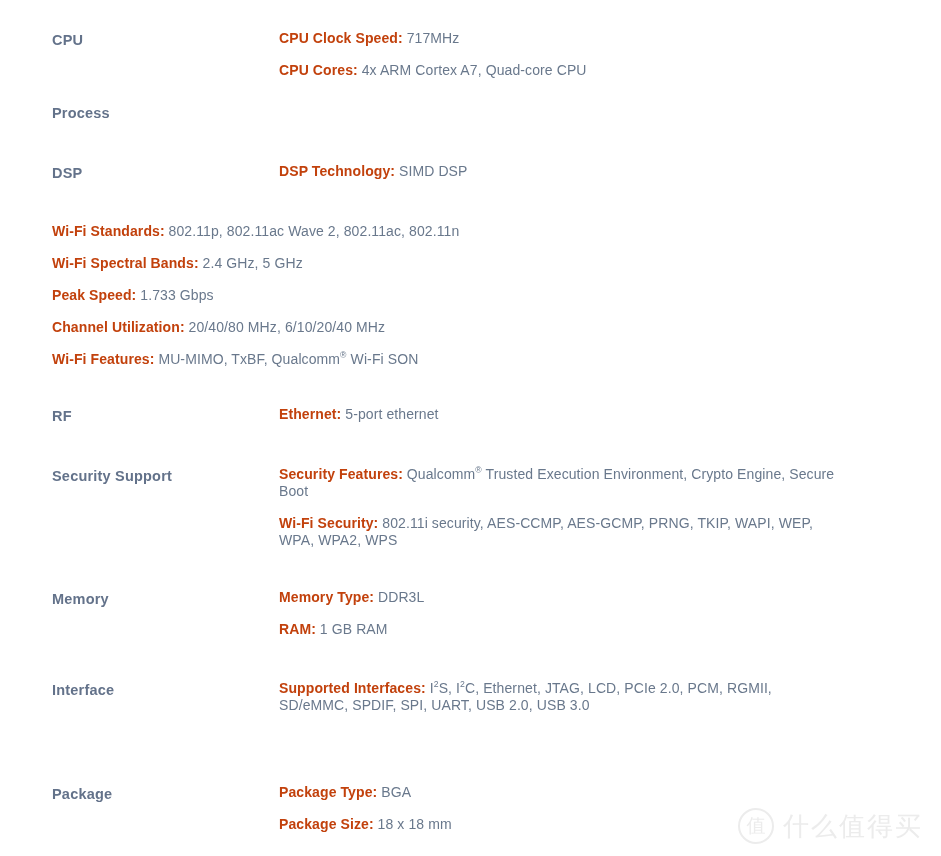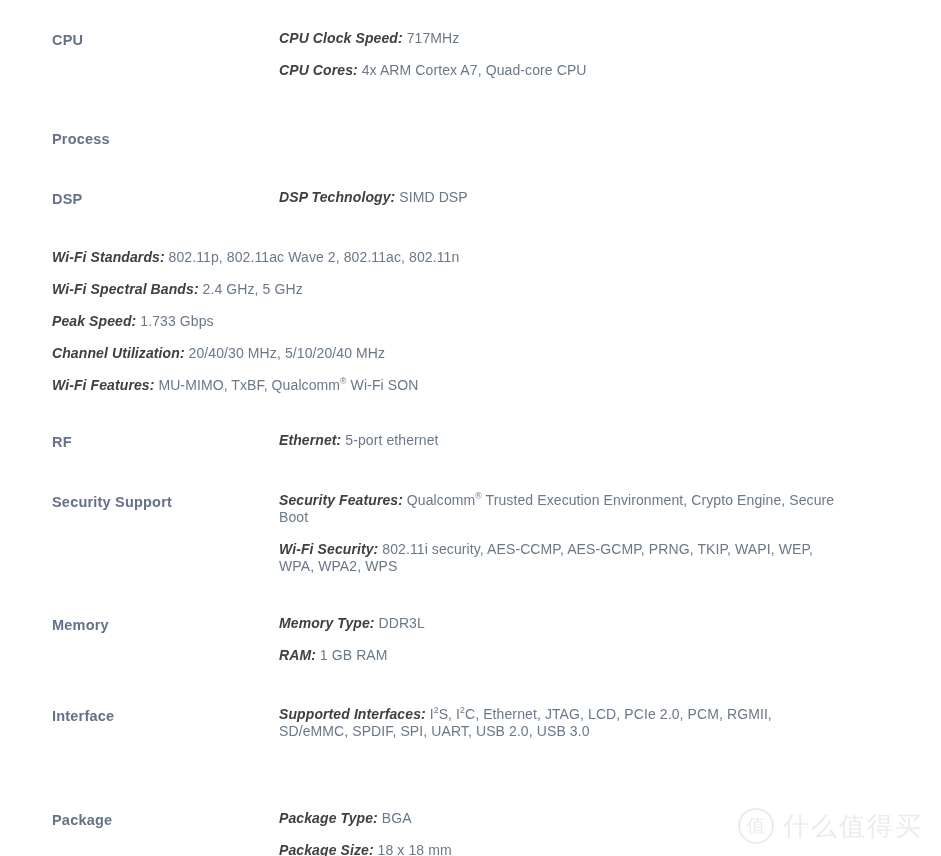--- a/index.html
+++ b/index.html
@@ -52,34 +52,33 @@
     line-height: 17px;
     color: #5c6b80;
     margin-bottom: 15px;
   }
   .spec-row:last-child {
     margin-bottom: 0;
   }
 
   .spec-key {
     font-weight: bold;
-    color: #404040;
+    color: #c2410c;
     letter-spacing: 0.1px;
-    font-style: italic;
   }
 
   .spec-val {
     font-weight: normal;
     color: #69788c;
     letter-spacing: 0.1px;
   }
 
   
   .g-cpu      { margin-top: 30px; }
-  .g-process  { margin-top: 50px; }
+  .g-process  { margin-top: 24px; }
   .g-dsp      { margin-top: 40px; }
   .g-wifi     { margin-top: 40px; }
   .g-rf       { margin-top: 38px; }
   .g-security { margin-top: 40px; }
   .g-memory   { margin-top: 40px; }
   .g-interface{ margin-top: 42px; }
   .g-package  { margin-top: 70px; justify-content: center; }
 
   .watermark {
     position: absolute;
@@ -156,21 +155,21 @@
       <div class="spec-row">
         <span class="spec-key">Wi-Fi Spectral Bands:</span>
         <span class="spec-val">2.4 GHz, 5 GHz</span>
       </div>
       <div class="spec-row">
         <span class="spec-key">Peak Speed:</span>
         <span class="spec-val">1.733 Gbps</span>
       </div>
       <div class="spec-row">
         <span class="spec-key">Channel Utilization:</span>
-        <span class="spec-val">20/40/30 MHz, 5/10/20/40 MHz</span>
+        <span class="spec-val">20/40/80 MHz, 6/10/20/40 MHz</span>
       </div>
       <div class="spec-row">
         <span class="spec-key">Wi-Fi Features:</span>
         <span class="spec-val">MU-MIMO, TxBF, Qualcomm<sup class="sym">®</sup> Wi-Fi SON</span>
       </div>
     </div>
   </div>
 
   <div class="spec-group g-rf">
     <div class="group-label">RF</div>

